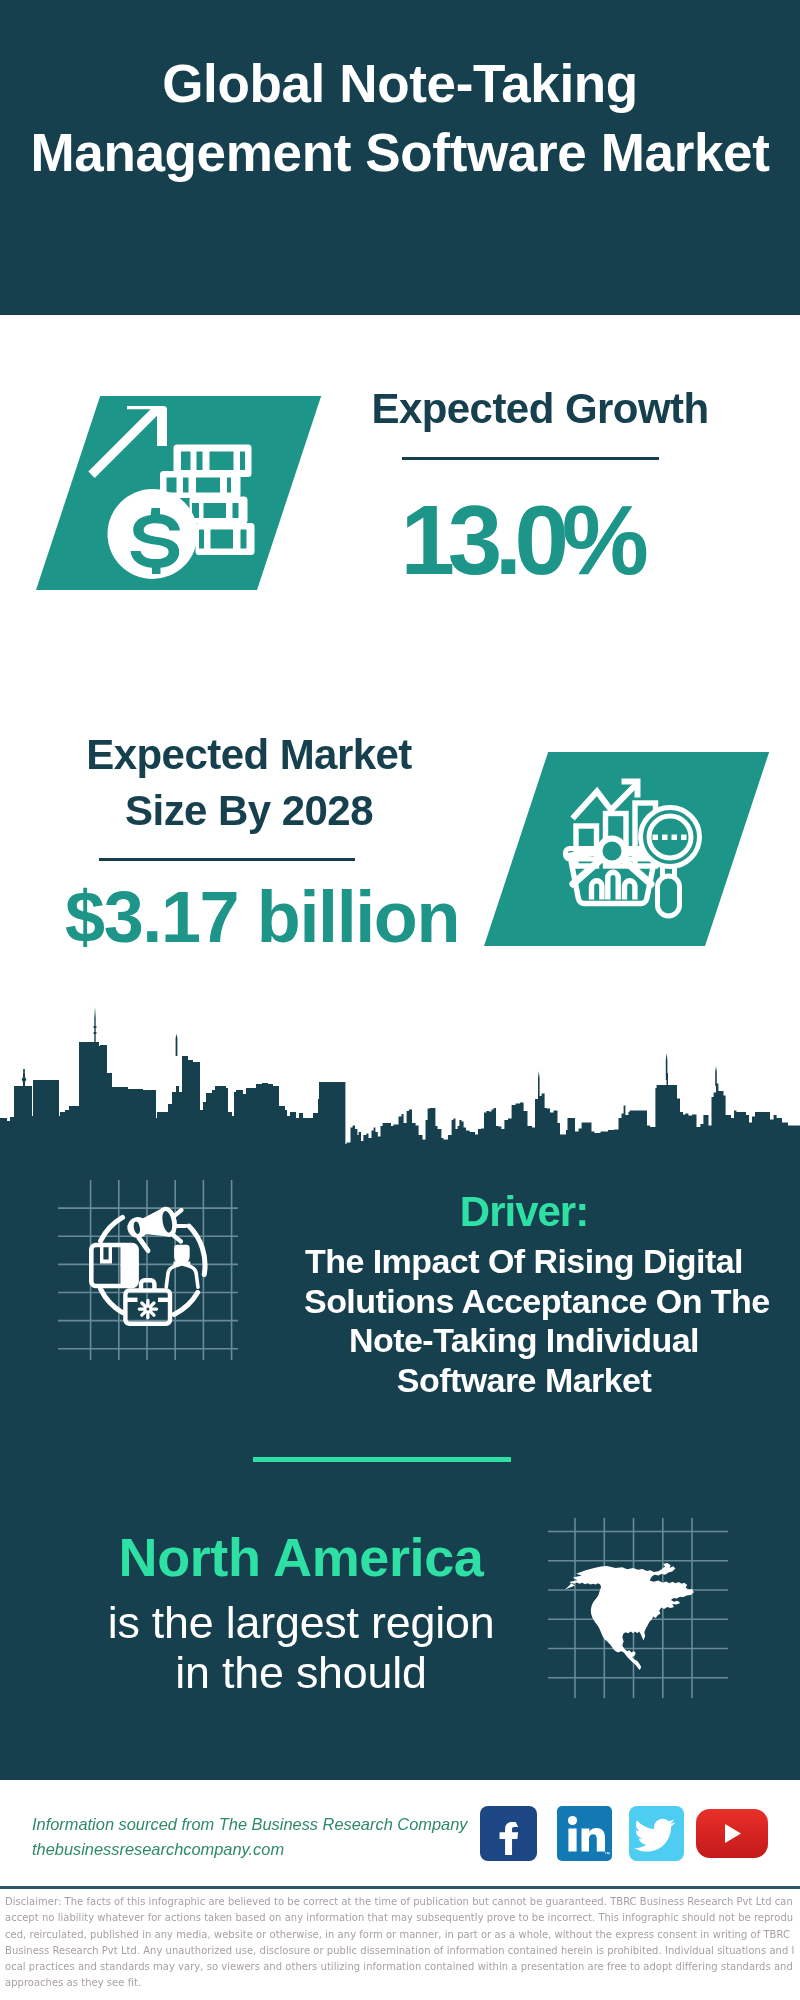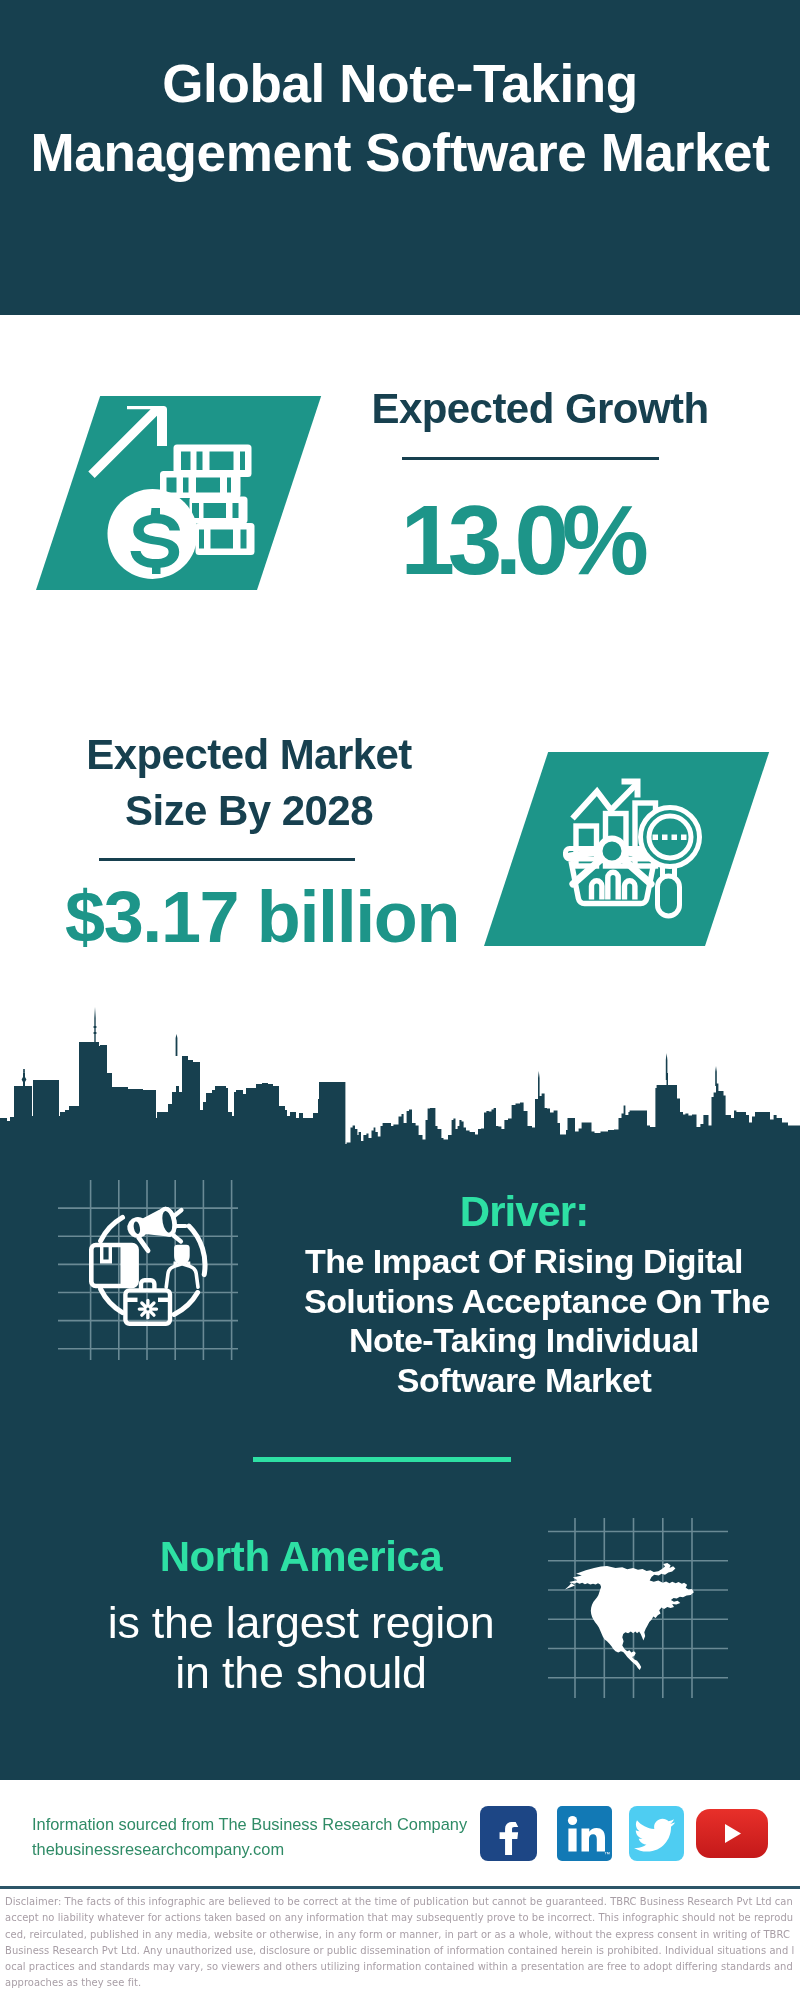--- a/index.html
+++ b/index.html
@@ -33,25 +33,25 @@
 
   
   .icon3{position:absolute;left:58px;top:1180px;width:180px;height:180px;}
   .drvtxt{position:absolute;left:304px;top:1189px;width:440px;text-align:center;}
   .driver-title{color:#2ee0a4;font-weight:bold;font-size:42px;line-height:46px;letter-spacing:-1px;}
   .driver-body{color:#fff;font-weight:bold;font-size:34px;line-height:39.6px;letter-spacing:-0.55px;margin-top:7px;white-space:nowrap;}
   .divline{position:absolute;left:253px;top:1457px;width:258px;height:4.6px;background:#2ee0a4;}
 
   .icon4{position:absolute;left:548px;top:1518px;width:180px;height:180px;}
   .natxt{position:absolute;left:61px;top:1534px;width:480px;text-align:center;}
-  .na-title{color:#2ee0a4;font-weight:bold;font-size:42px;line-height:46px;letter-spacing:-0.4px;}
+  .na-title{color:#2ee0a4;font-weight:bold;font-size:54px;line-height:46px;letter-spacing:-0.4px;}
   .na-body{color:#fff;font-size:44.8px;line-height:50px;letter-spacing:-0.2px;margin-top:17px;white-space:nowrap;}
 
   
-  .footer{position:absolute;left:0;top:1780px;width:800px;height:115px;background:#fff;}
+  .footer{position:absolute;left:0;top:1780px;width:800px;height:115px;background:#fff;font-style:italic;}
   .src{position:absolute;left:32px;top:32px;color:#2f8b66;font-size:16.4px;line-height:25px;}
   .socials{position:absolute;left:480px;top:26px;height:56px;}
   .sbtn{display:block;position:absolute;top:0;}
   .sbtn svg{display:block;width:100%;height:100%;}
   .sbtn.fb{left:0;width:57px;height:55px;border-radius:8px;background:#1d4685;}
   .sbtn.li{left:77px;width:55px;height:55px;border-radius:5px;background:#1279b5;}
   .sbtn.tw{left:149px;width:55px;height:55px;border-radius:8px;background:#4ecdf2;}
   .sbtn.yt{left:216px;width:72px;height:49px;top:3px;border-radius:14px/14px;background:#d3201f;background:linear-gradient(#e8302a,#c4191a);}
   .footline{position:absolute;left:0;top:1886px;width:800px;height:3px;background:#2d5668;}
   .disc{position:absolute;left:5px;top:1894px;width:792px;color:#a89ea6;font-size:11.05px;line-height:16.3px;font-family:"DejaVu Sans",sans-serif;font-stretch:condensed;word-break:break-all;letter-spacing:0.06px;}

